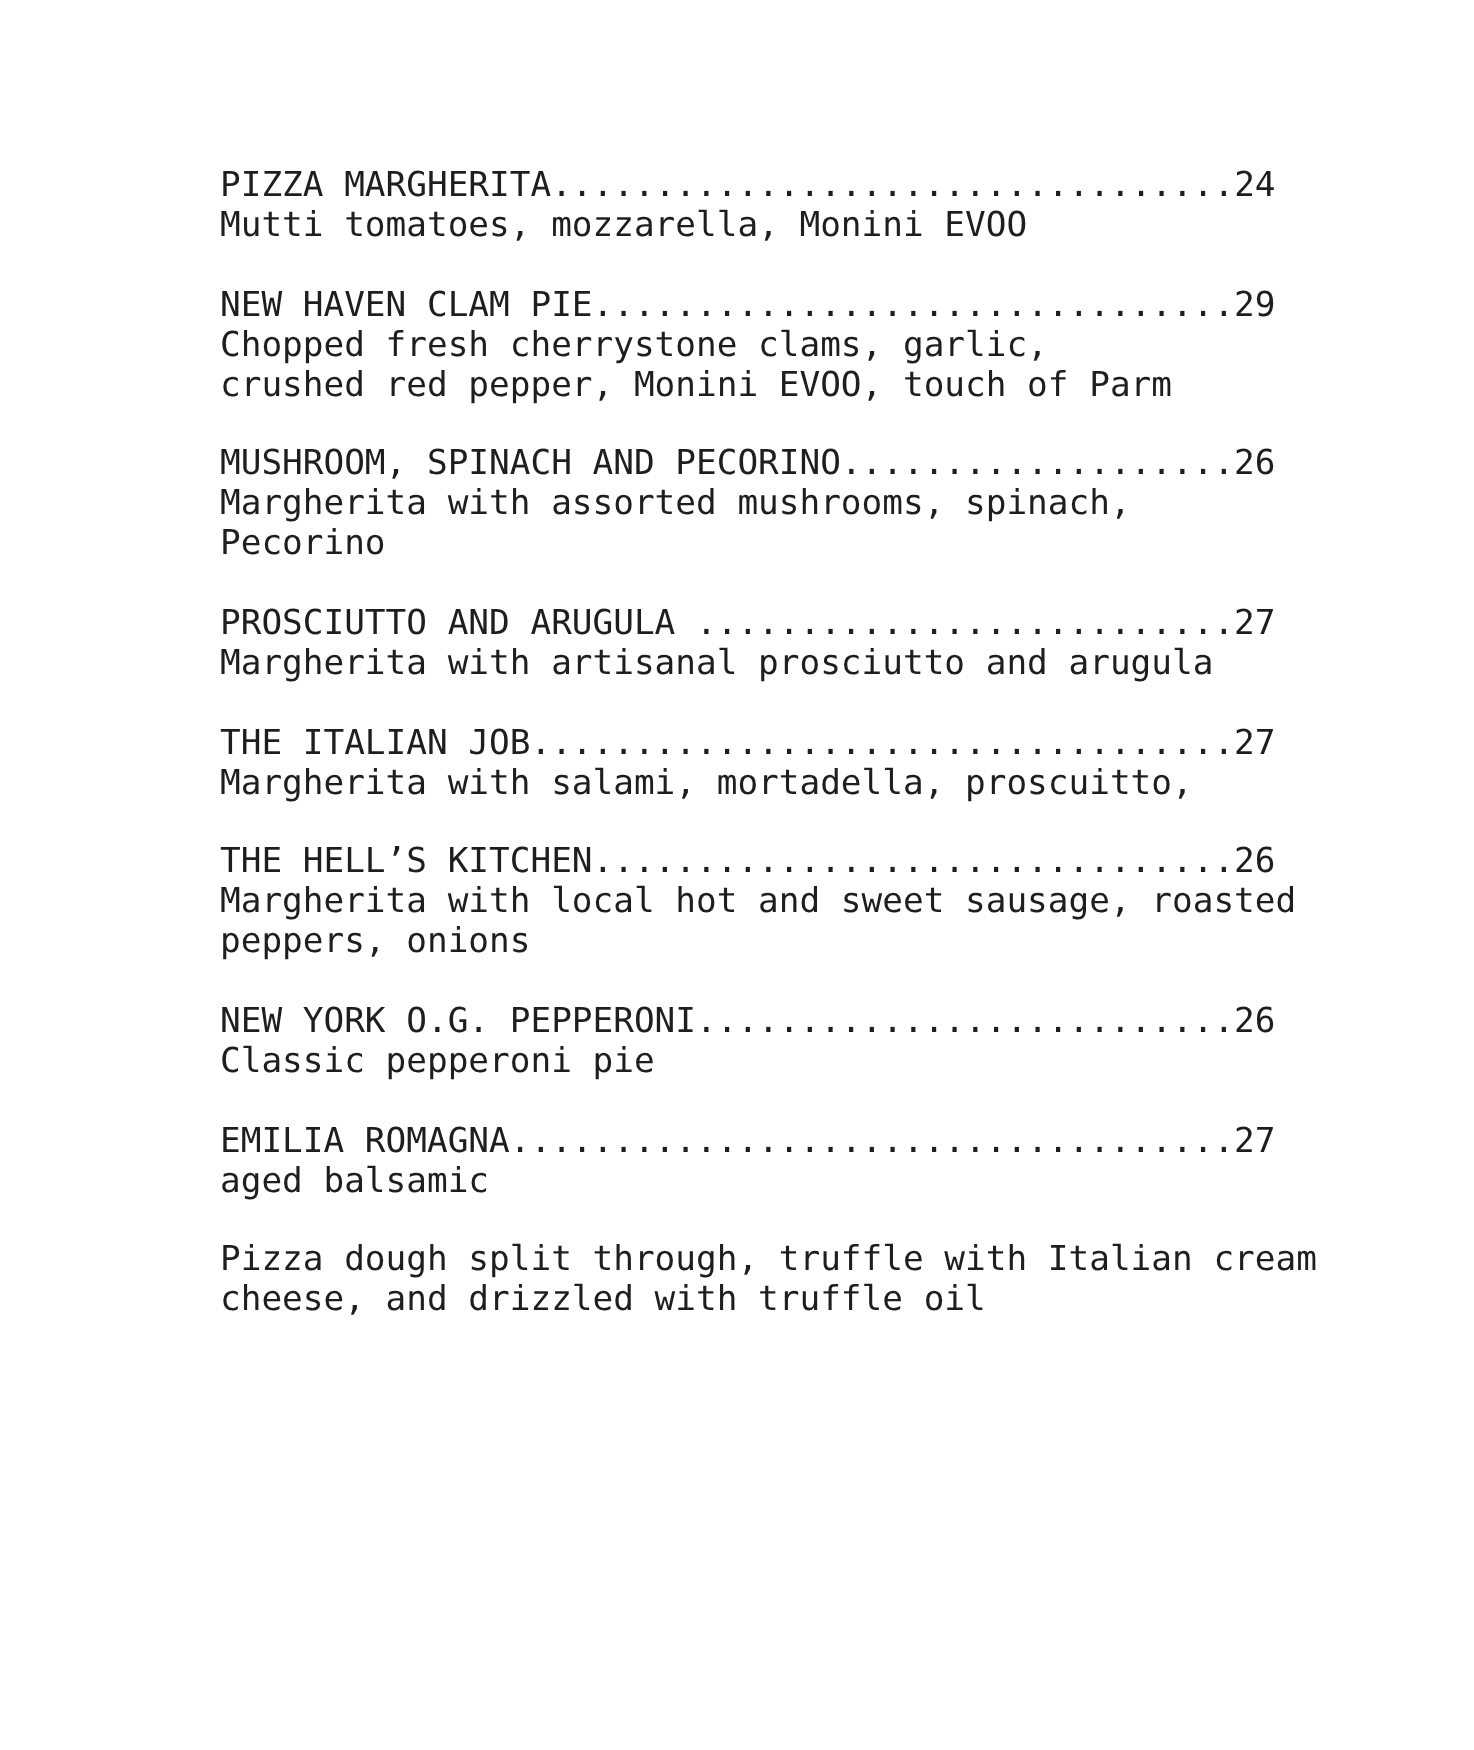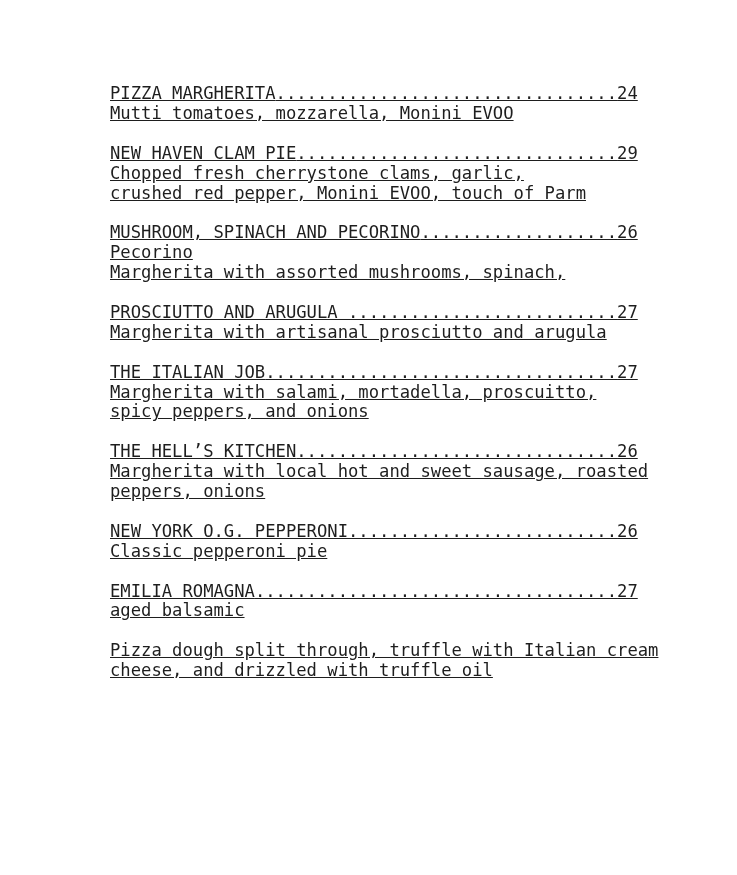--- a/index.html
+++ b/index.html
@@ -15,21 +15,20 @@
     font-size: 17.2px;
     line-height: 19.9px;
     color: #1e1e1e;
     -webkit-font-smoothing: antialiased;
   }
   .menu-page {
     position: absolute;
     top: 84px;
     left: 110px;
     width: 560px;
-    text-decoration: underline;
   }
   .menu-item {
     margin: 0 0 19.9px 0;
   }
   .title-line, .desc-line {
     white-space: pre;
   }
   .title-line {
     letter-spacing: 0;
   }
@@ -43,31 +42,30 @@
         <div class="title-line"><span>PIZZA MARGHERITA</span><span>.................................</span><span>24</span></div>
         <div class="desc-line">Mutti tomatoes, mozzarella, Monini EVOO</div>
       </section>
       <section class="menu-item">
         <div class="title-line"><span>NEW HAVEN CLAM PIE</span><span>...............................</span><span>29</span></div>
         <div class="desc-line">Chopped fresh cherrystone clams, garlic,</div>
         <div class="desc-line">crushed red pepper, Monini EVOO, touch of Parm</div>
       </section>
       <section class="menu-item">
         <div class="title-line"><span>MUSHROOM, SPINACH AND PECORINO</span><span>...................</span><span>26</span></div>
+        <div class="desc-line">Margherita with assorted mushrooms, spinach,</div>
         <div class="desc-line">Pecorino</div>
-        <div class="desc-line">Margherita with assorted mushrooms, spinach,</div>
       </section>
       <section class="menu-item">
         <div class="title-line"><span>PROSCIUTTO AND ARUGULA </span><span>..........................</span><span>27</span></div>
         <div class="desc-line">Margherita with artisanal prosciutto and arugula</div>
       </section>
       <section class="menu-item">
         <div class="title-line"><span>THE ITALIAN JOB</span><span>..................................</span><span>27</span></div>
         <div class="desc-line">Margherita with salami, mortadella, proscuitto,</div>
-        <div class="desc-line">spicy peppers, and onions</div>
       </section>
       <section class="menu-item">
         <div class="title-line"><span>THE HELL’S KITCHEN</span><span>...............................</span><span>26</span></div>
         <div class="desc-line">Margherita with local hot and sweet sausage, roasted</div>
         <div class="desc-line">peppers, onions</div>
       </section>
       <section class="menu-item">
         <div class="title-line"><span>NEW YORK O.G. PEPPERONI</span><span>..........................</span><span>26</span></div>
         <div class="desc-line">Classic pepperoni pie</div>
       </section>

